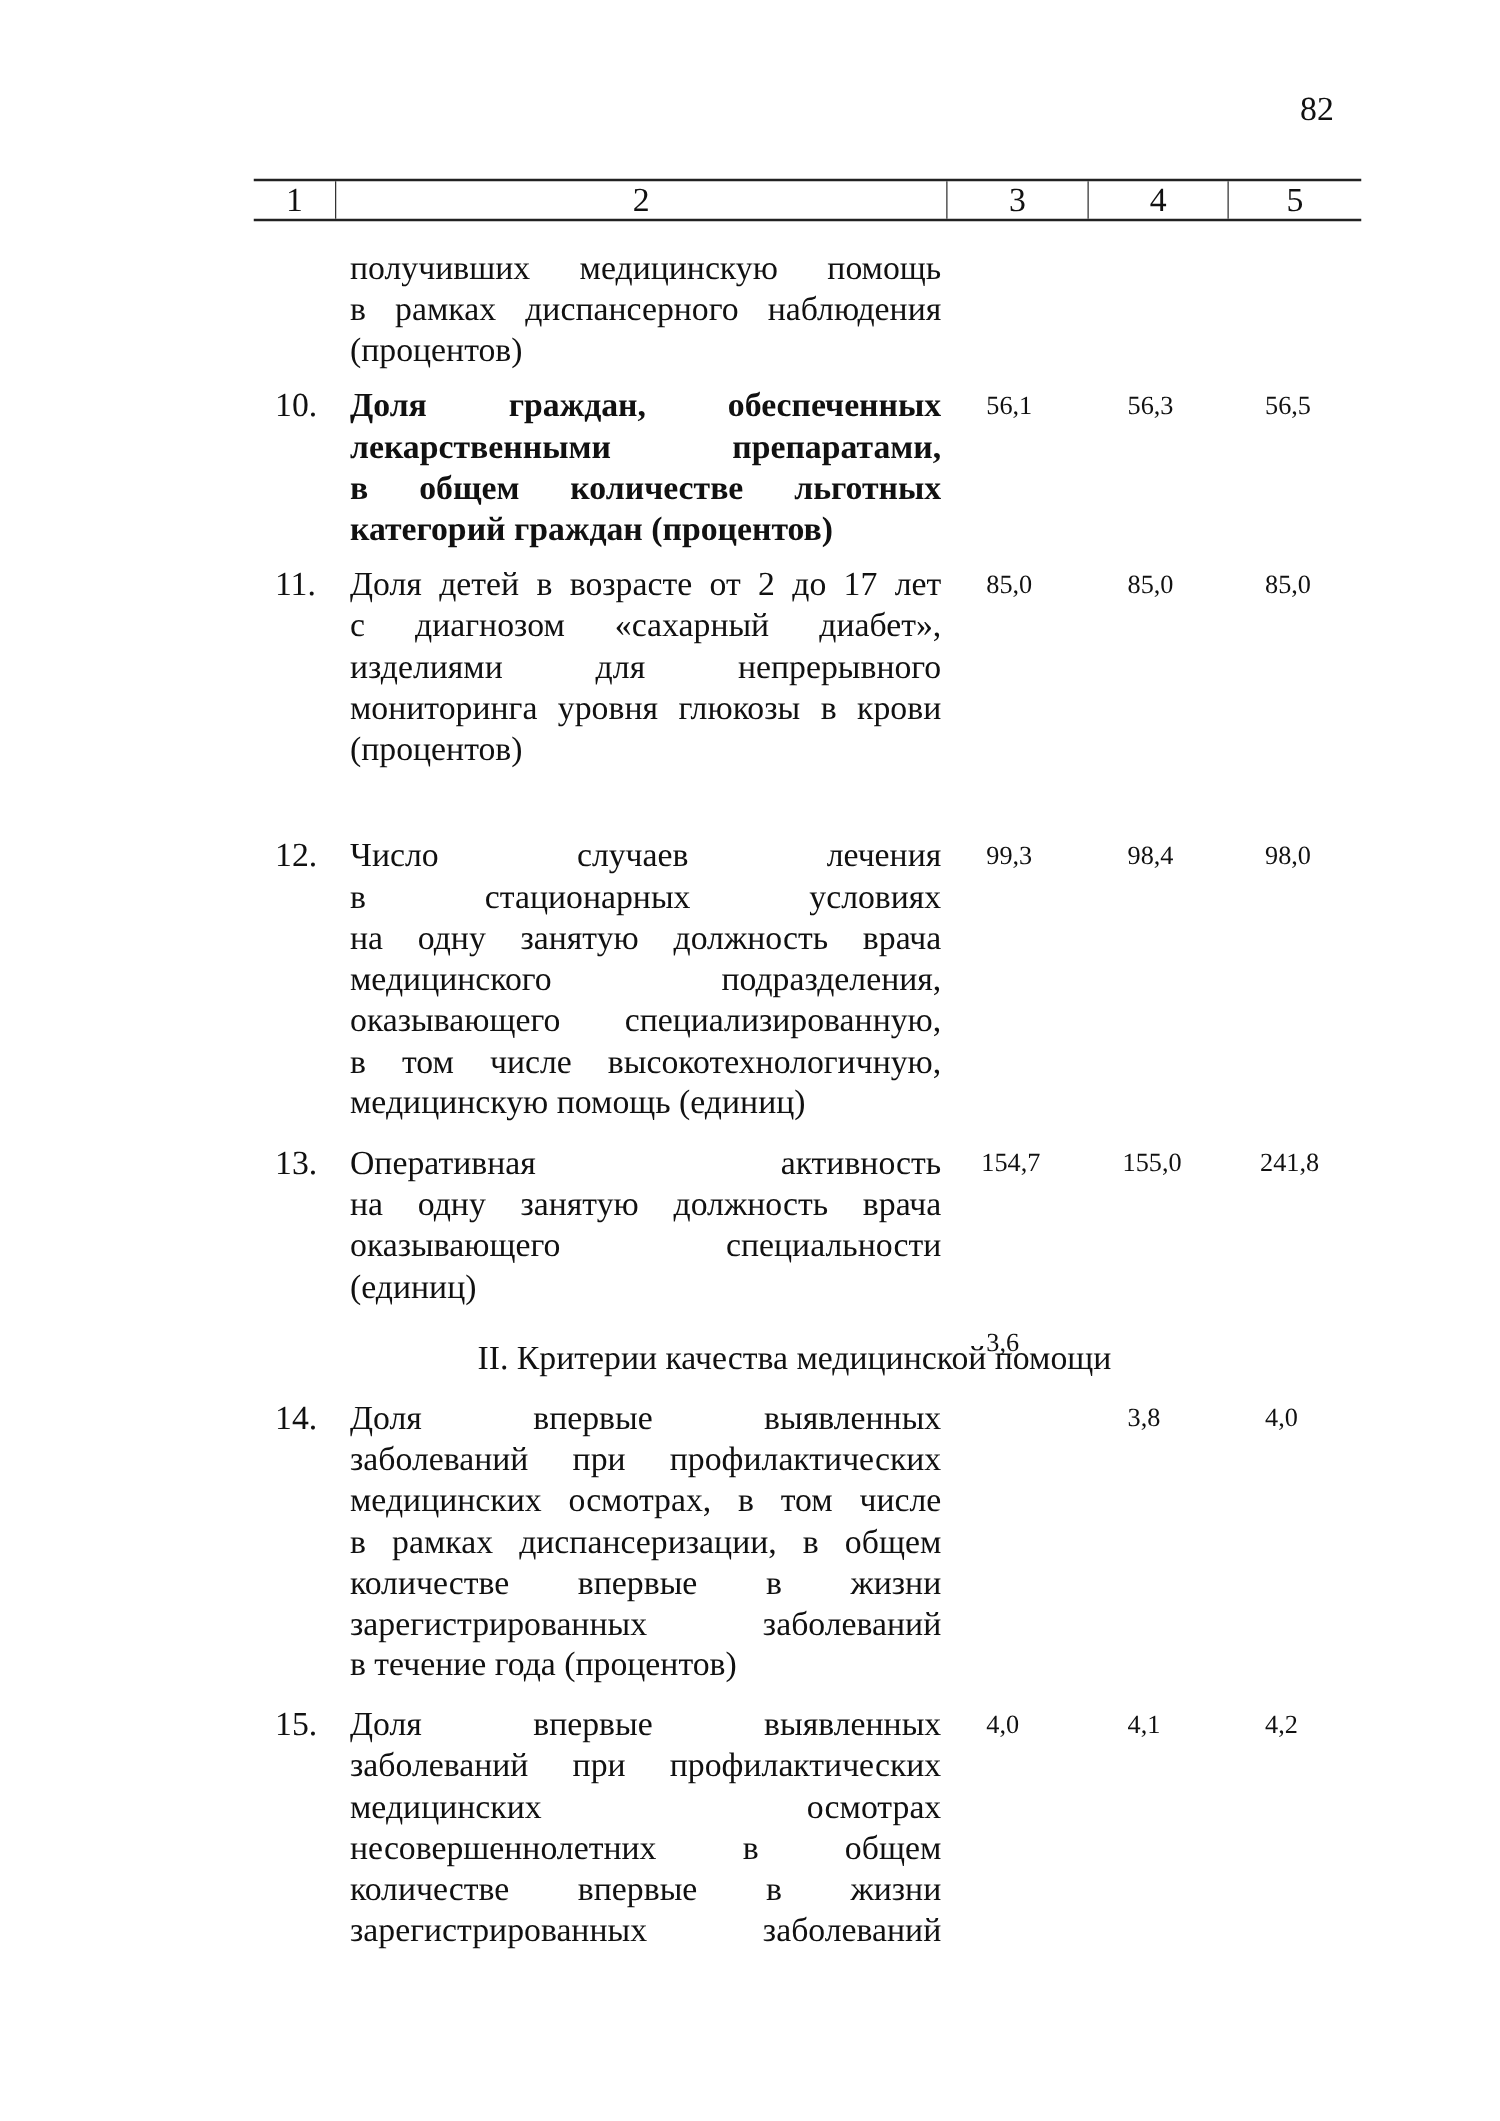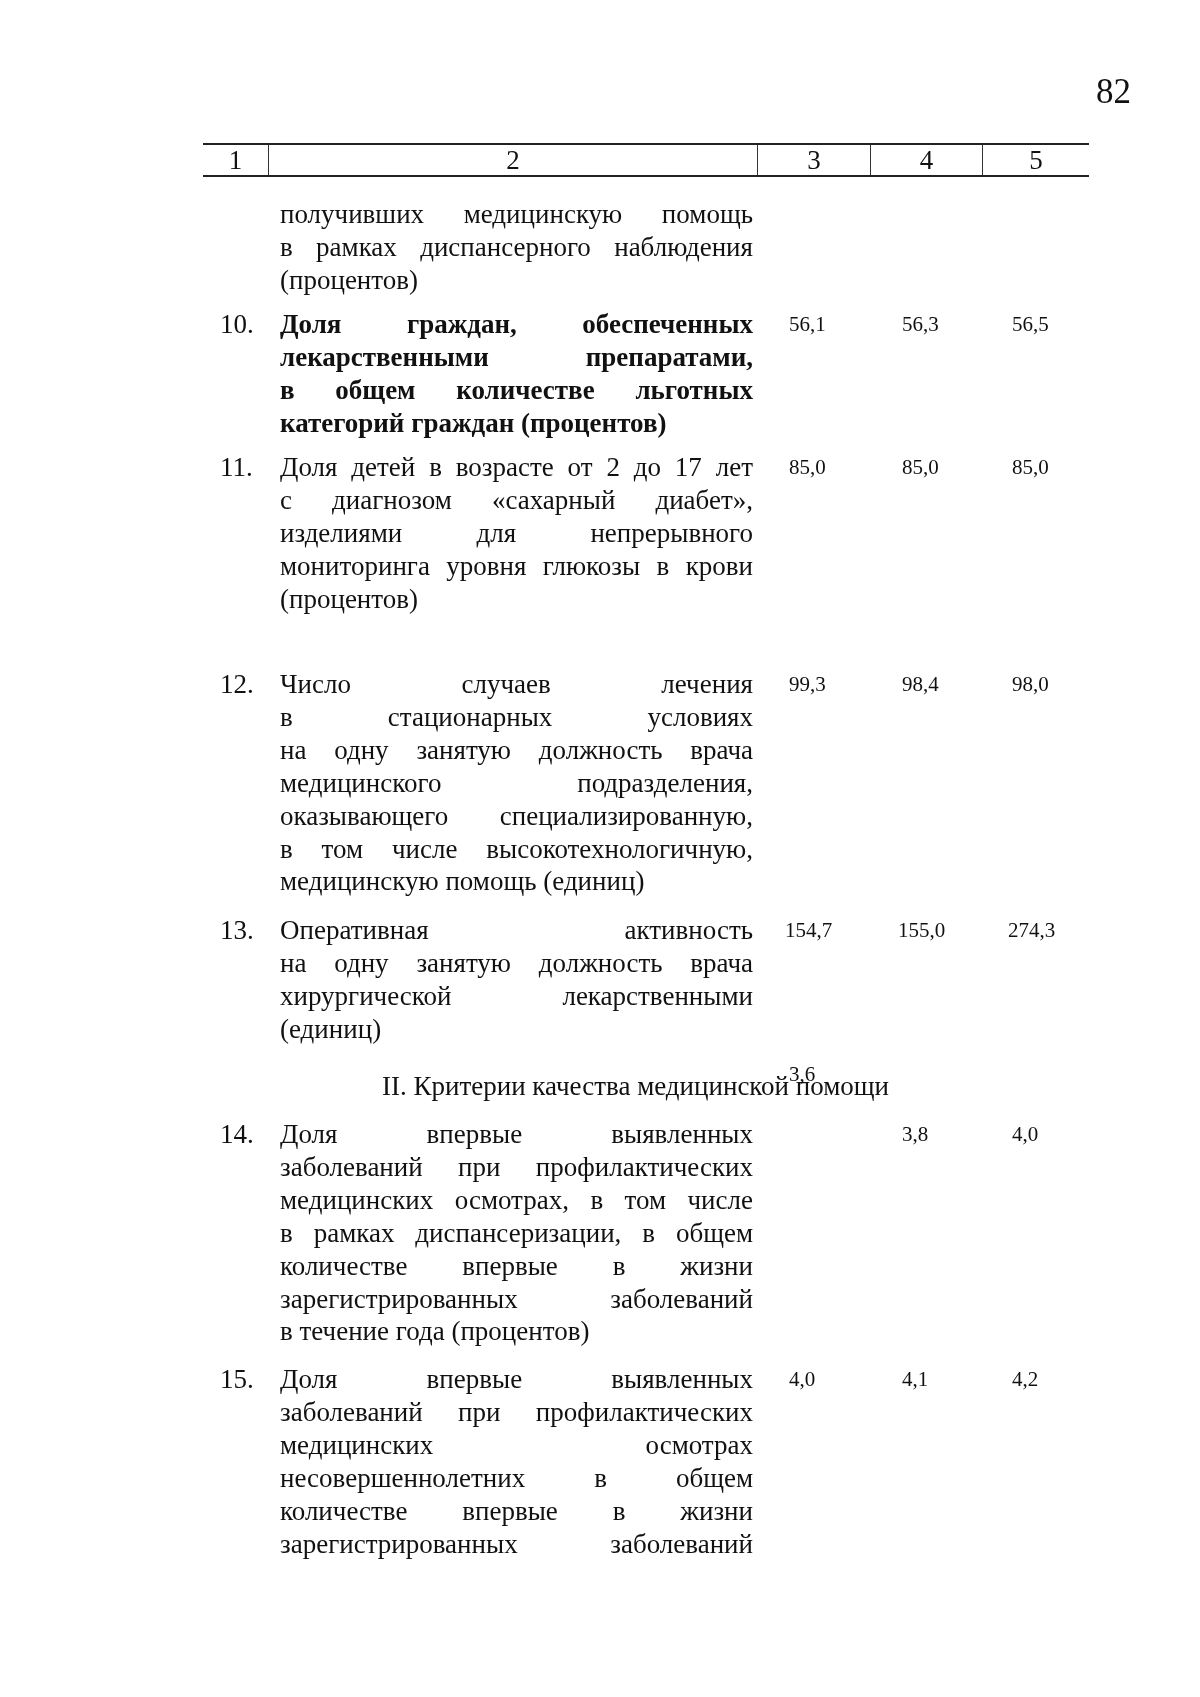--- a/index.html
+++ b/index.html
@@ -1,18 +1,18 @@
 <!DOCTYPE html>
 <html><head>
 <meta charset="utf-8">
 <style>
   html, body { margin: 0; padding: 0; background: #ffffff; }
   body { width: 1200px; height: 1697px; position: relative; overflow: hidden;
          font-family: "Liberation Serif", "DejaVu Serif", serif; color: #111; }
-  .page-number { position: absolute; left: 1096px; top: 72px; font-size: 35px; }
+  .page-number { position: absolute; left: 1040px; top: 72px; font-size: 27px; }
   .table-head { position: absolute; left: 203px; top: 143px; width: 886px; height: 34px;
                 border-top: 2px solid #222; border-bottom: 2px solid #222; box-sizing: border-box; }
   .th { position: absolute; top: 0; height: 100%; font-size: 27px; line-height: 30px; text-align: center;
         border-left: 1.5px solid #333; box-sizing: border-box; }
   .th.first { border-left: none; }
   .row-num { position: absolute; left: 220px; font-size: 27px; line-height: 33px; }
   .row-text { position: absolute; left: 280px; width: 473px; font-size: 27px; line-height: 32.9px;
               text-align: justify; text-align-last: left; }
   .row-text .ln { display: block; text-align: justify; text-align-last: justify; white-space: normal; }
   .row-text .ln.last { text-align-last: left; }
@@ -79,26 +79,26 @@
   <div class="val" style="left:789px;top:668px;">99,3</div>
   <div class="val" style="left:902px;top:668px;">98,4</div>
   <div class="val" style="left:1012px;top:668px;">98,0</div>
 </div>
 
 <div>
   <div class="row-num" style="top:914px;">13.</div>
   <div class="row-text" style="top:914px;">
     <span class="ln">Оперативная активность</span>
     <span class="ln">на одну занятую должность врача</span>
-    <span class="ln">хирургической лекарственными</span>
+    <span class="ln">оказывающего специальности</span>
     <span class="ln last">(единиц)</span>
   </div>
   <div class="val" style="left:785px;top:914px;">154,7</div>
   <div class="val" style="left:898px;top:914px;">155,0</div>
-  <div class="val" style="left:1008px;top:914px;">274,3</div>
+  <div class="val" style="left:1008px;top:914px;">241,8</div>
 </div>
 
 <div class="section-heading">II. Критерии качества медицинской помощи</div>
 
 <div>
   <div class="row-num" style="top:1118px;">14.</div>
   <div class="row-text" style="top:1118px;">
     <span class="ln">Доля впервые выявленных</span>
     <span class="ln">заболеваний при профилактических</span>
     <span class="ln">медицинских осмотрах, в том числе</span>

